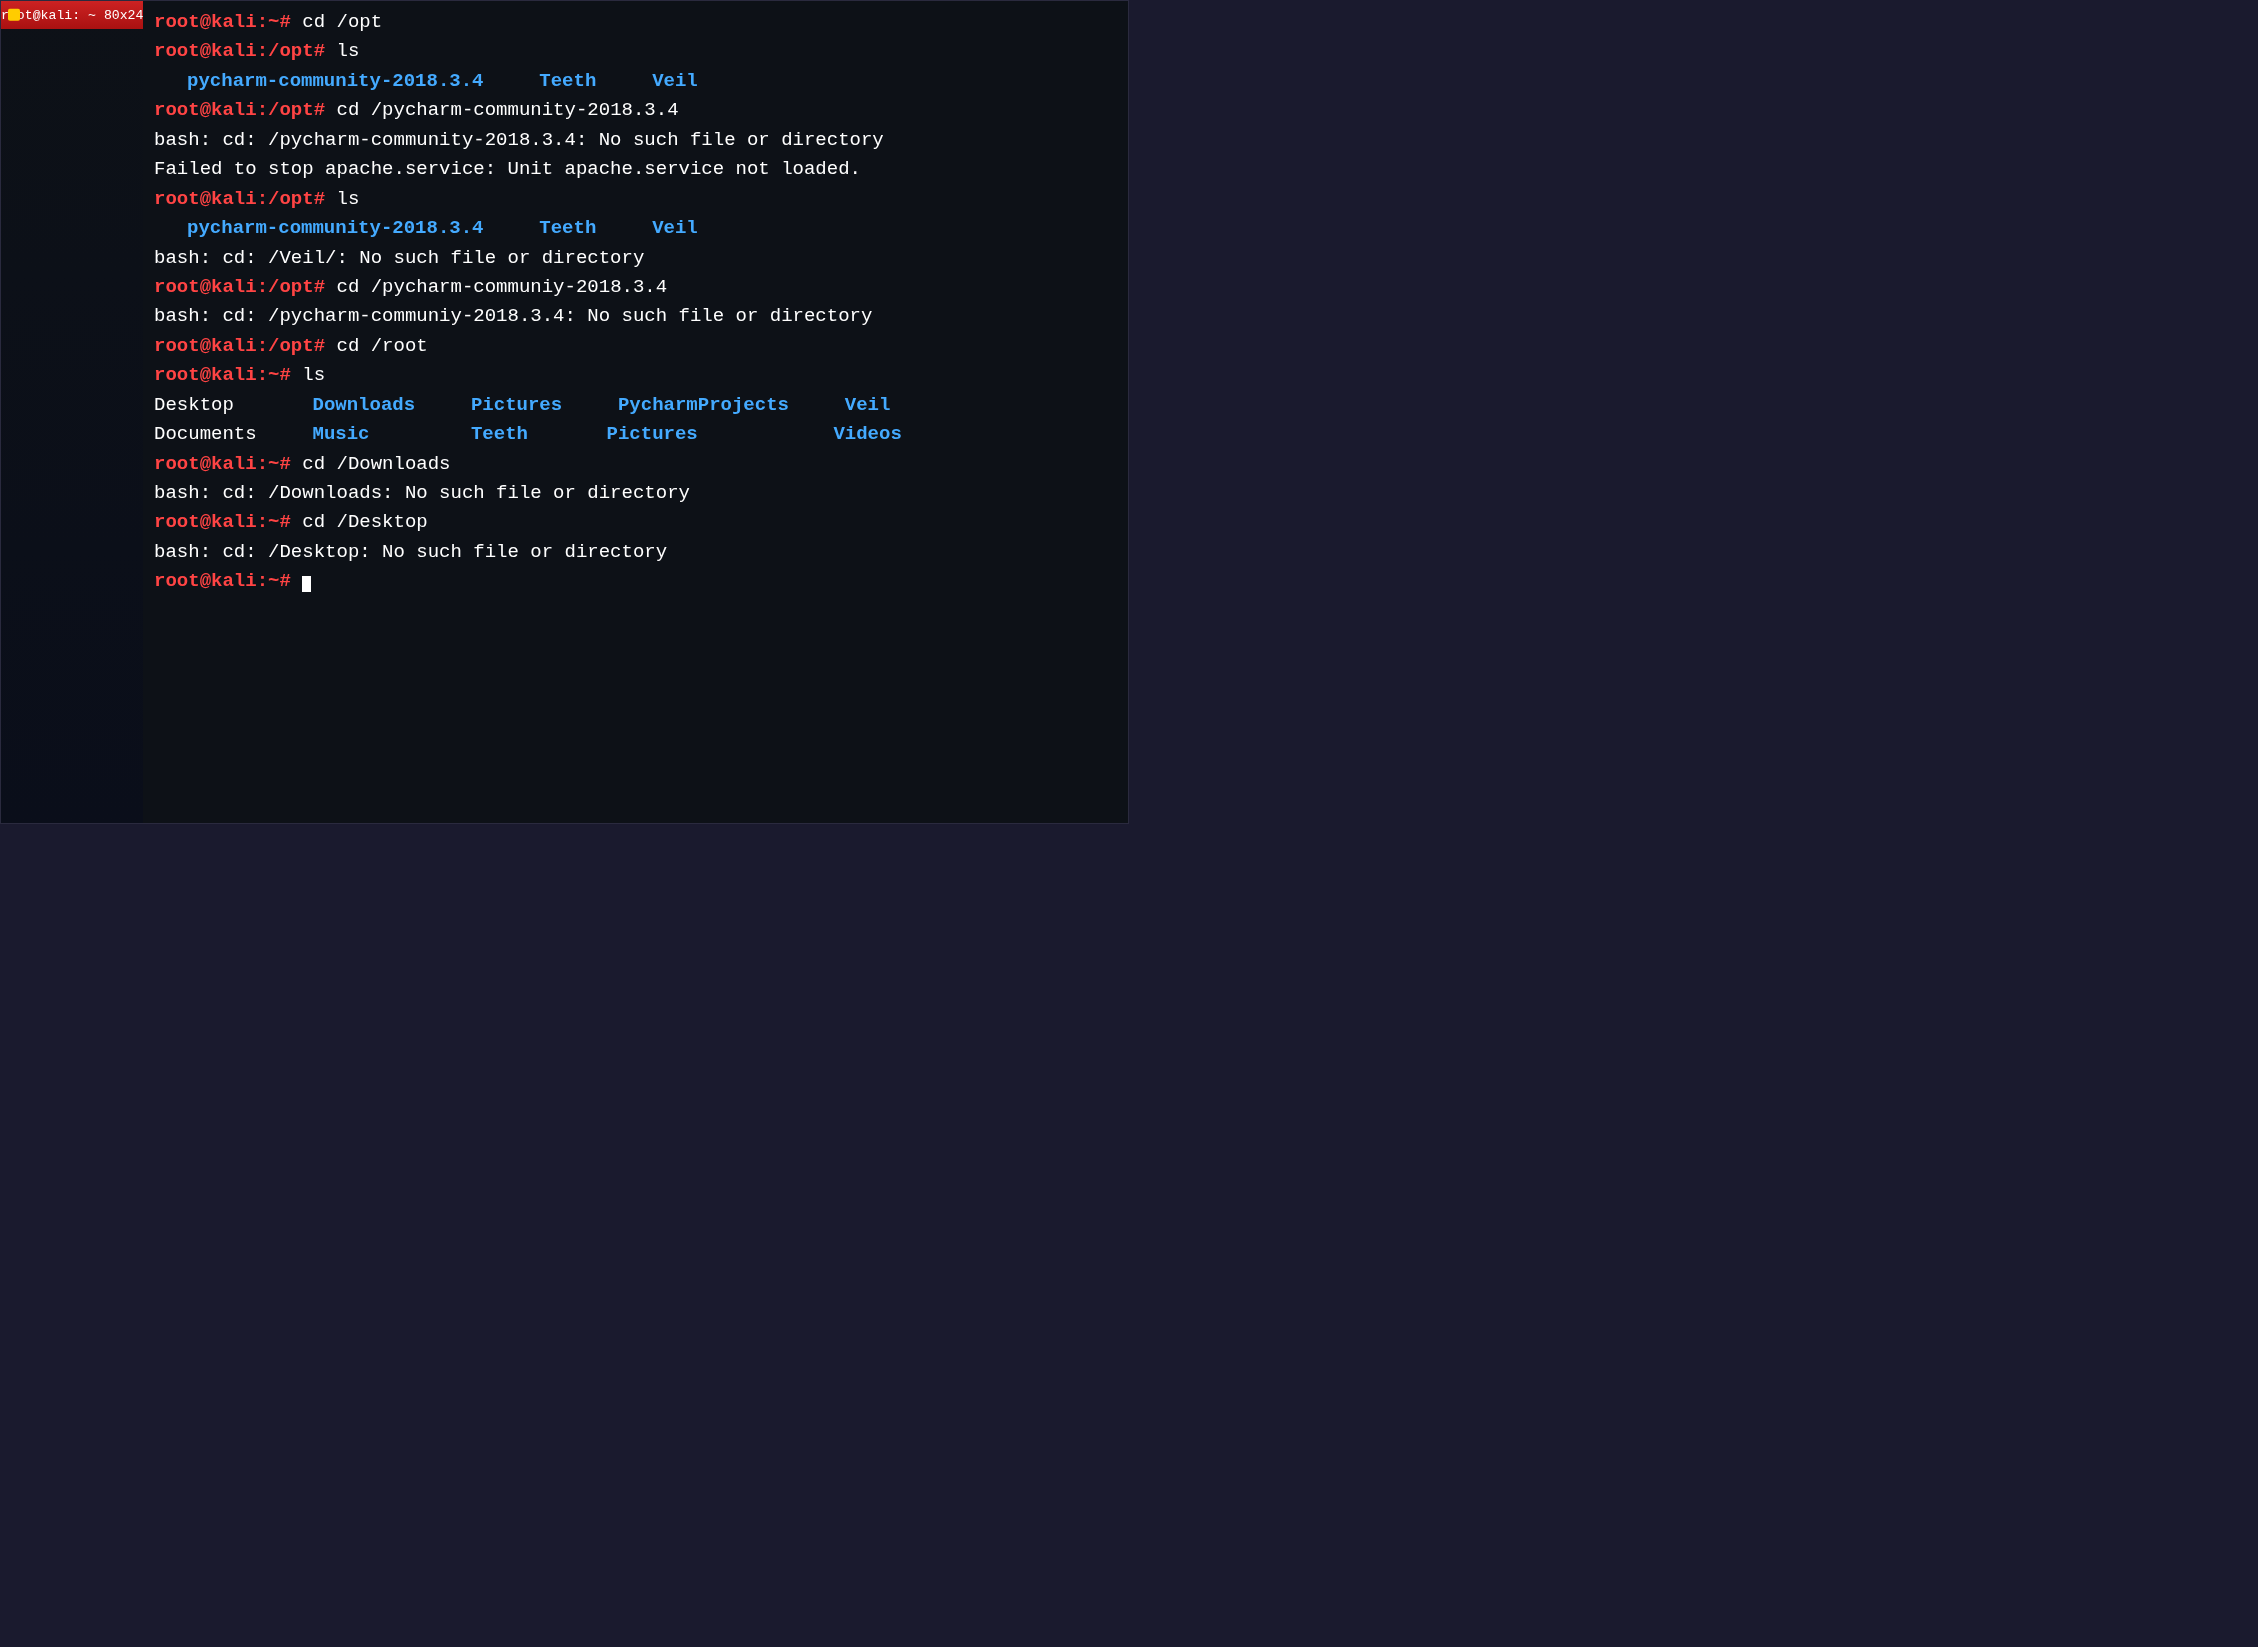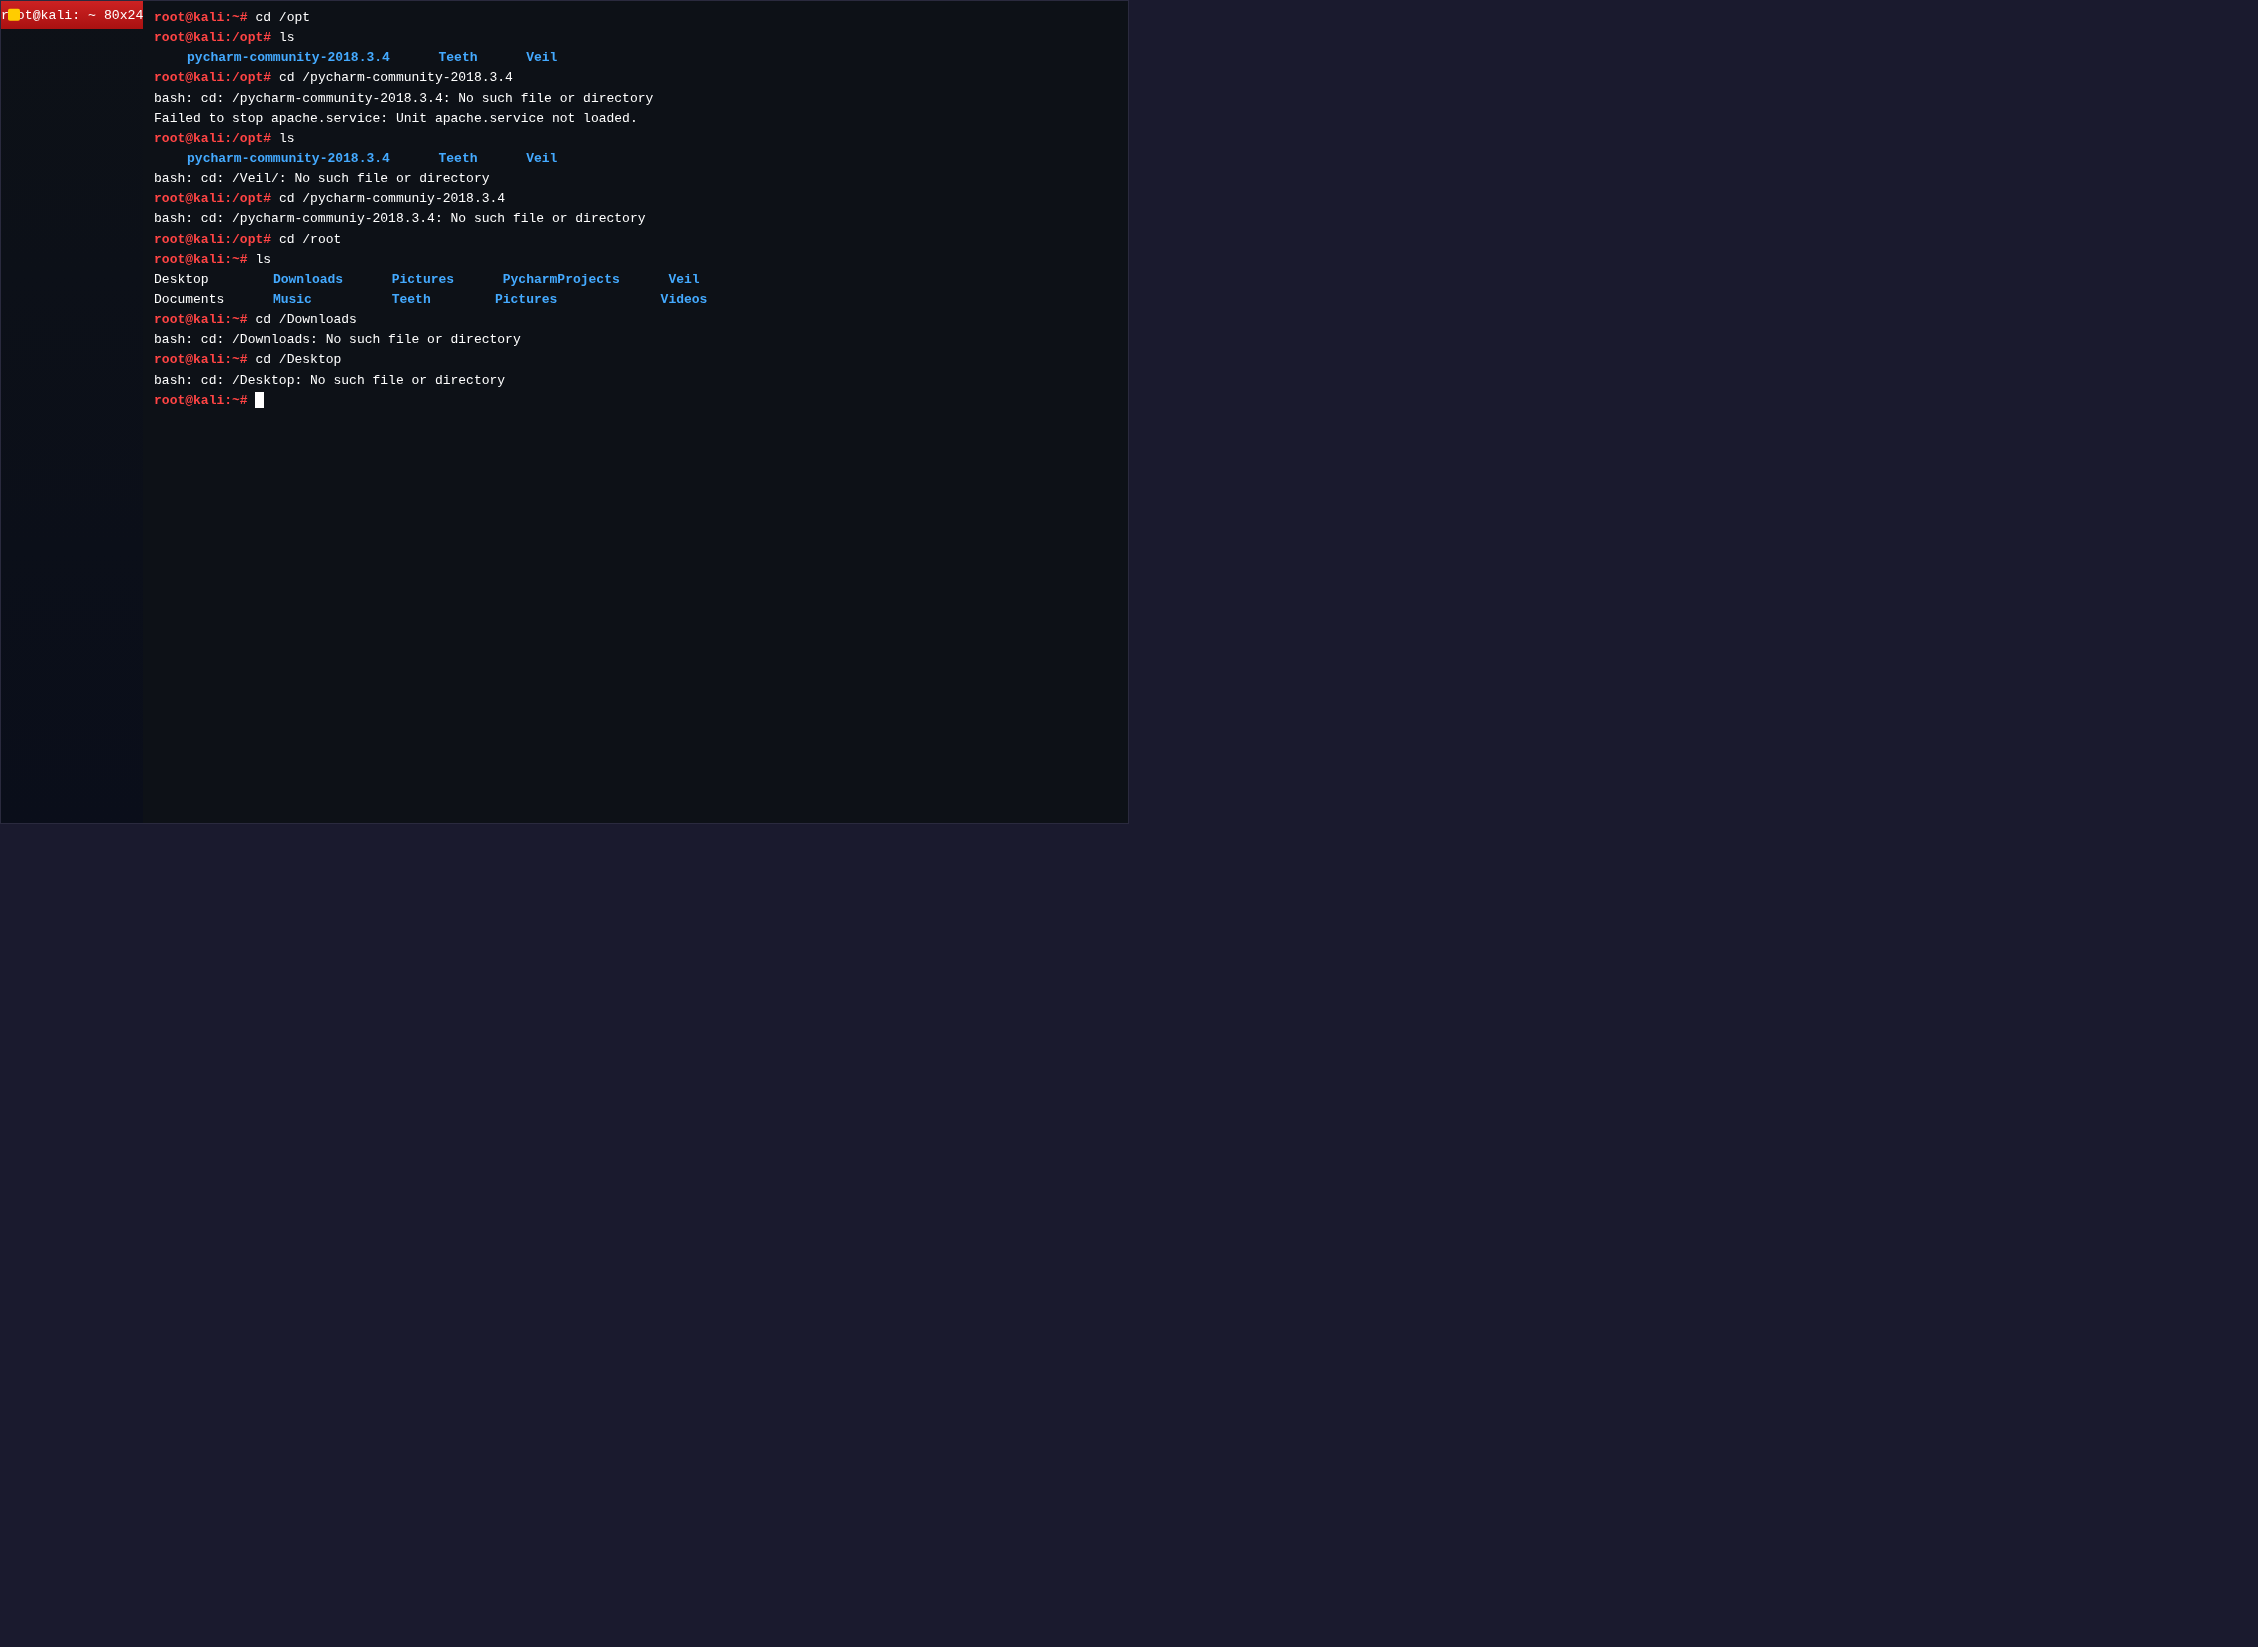--- a/index.html
+++ b/index.html
@@ -54,21 +54,21 @@
     }
 
     .terminal-body {
       flex: 1;
       padding: 7px 10.6px;
       overflow: hidden;
       background: #0d1117;
     }
 
     .terminal-line {
-      font-size: 13px;
+      font-size: 19px;
       line-height: 1.55;
       white-space: pre;
       display: block;
     }
 
     .prompt {
       color: #ff4444;
       font-weight: bold;
     }
 

